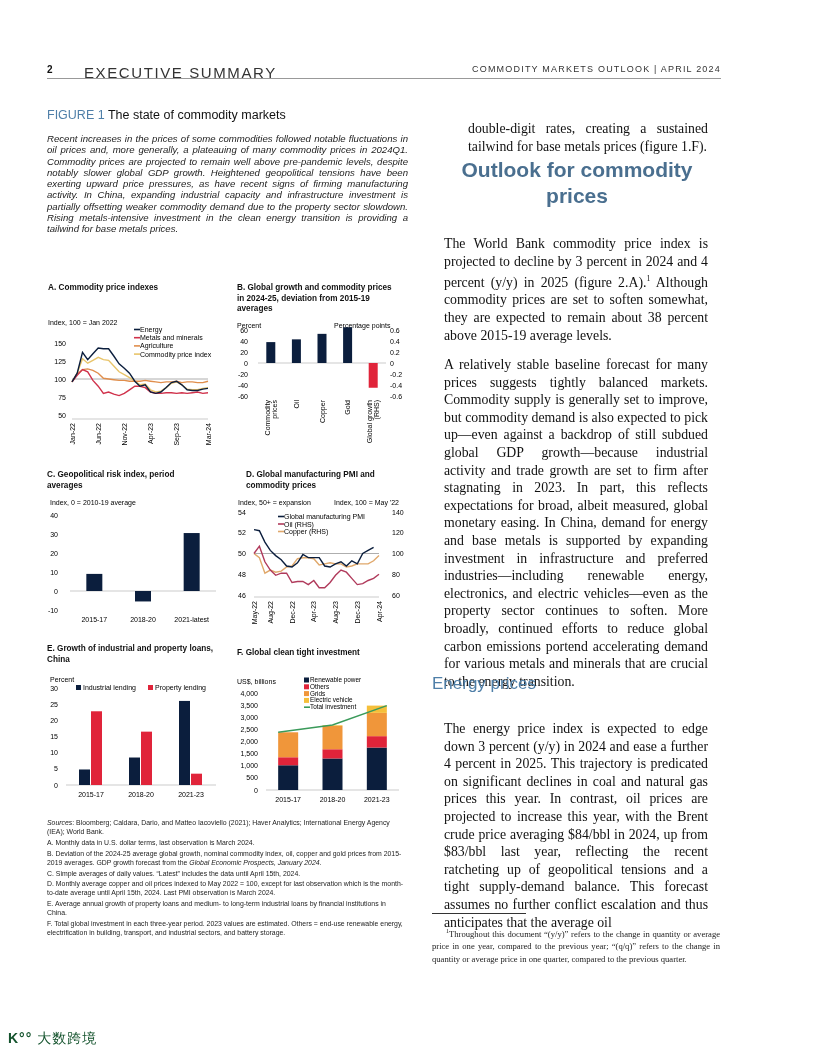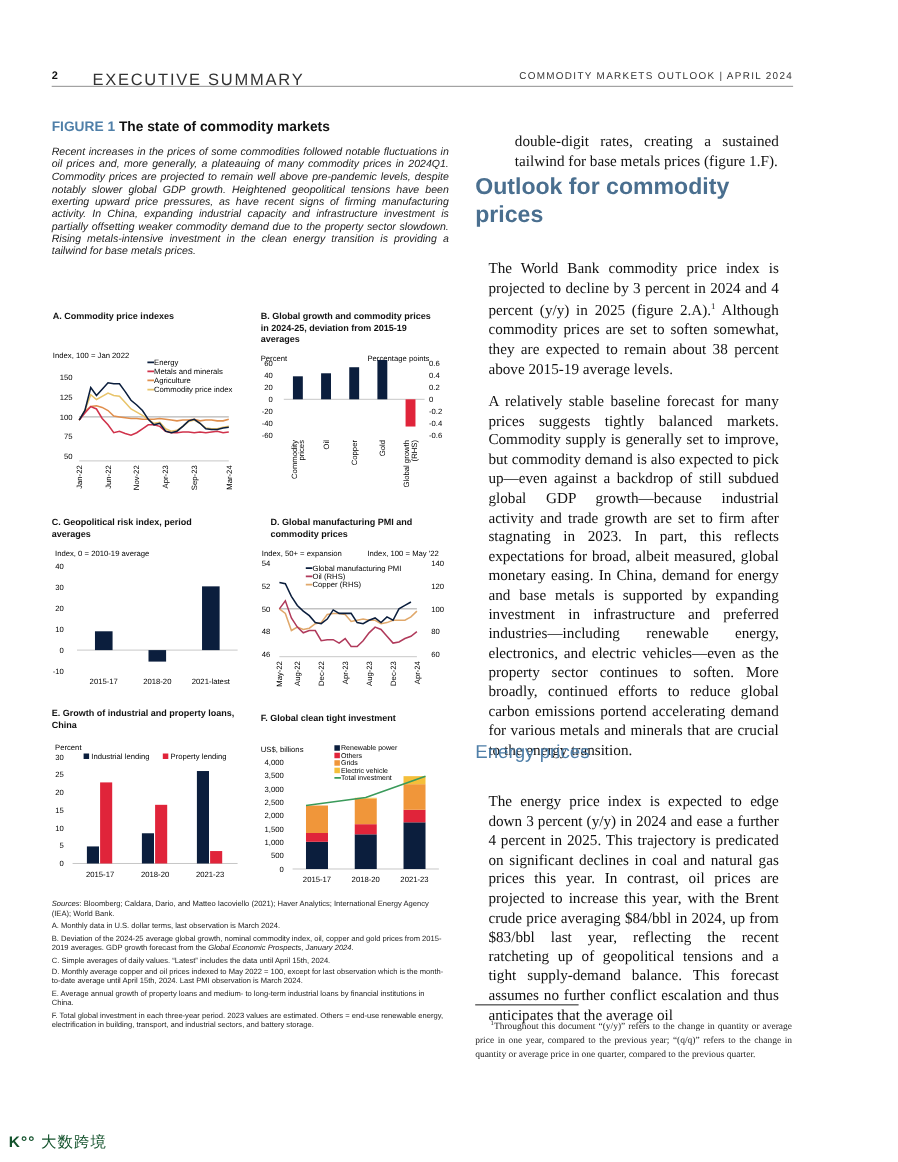--- a/index.html
+++ b/index.html
@@ -2,34 +2,34 @@
 <html><head>
 <meta charset="utf-8">
 <style>
   html, body { margin:0; padding:0; background:#fff; }
   body { width:816px; height:1056px; position:relative; overflow:hidden; font-family:"Liberation Sans", sans-serif; color:#111; }
   .hdr { position:absolute; top:64px; left:47px; width:674px; height:14px; border-bottom:1px solid #999; }
   .hdr .pg { position:absolute; left:0; top:0; font-weight:bold; font-size:10px; }
   .hdr .sec { position:absolute; left:37px; top:0; font-size:15px; letter-spacing:1.6px; color:#333; }
   .hdr .rt { position:absolute; right:0; top:0; font-size:9px; letter-spacing:1.2px; color:#333; }
 
-  .fig-title { position:absolute; left:47px; top:108px; font-size:12.5px; font-weight:bold; }
+  .fig-title { position:absolute; left:47px; top:108px; font-size:12.5px; font-weight:normal; }
   .fig-title .num { color:#4f7fa8; }
   .fig-desc { position:absolute; left:47px; top:133px; width:361px; font-size:9.6px; font-style:italic; line-height:11.3px; text-align:justify; color:#222; }
 
   .panel-title { position:absolute; font-size:8.2px; font-weight:bold; line-height:10.5px; }
   svg text { font-family:"Liberation Sans", sans-serif; }
   .chart { position:absolute; }
 
   .notes { position:absolute; left:47px; top:818px; width:360px; font-size:6.9px; line-height:9.2px; color:#222; }
   .notes p { margin:0 0 1.5px 0; }
 
   .right { position:absolute; left:432px; width:288px; font-family:"Liberation Serif", serif; font-size:13.8px; line-height:17.6px; text-align:justify; color:#111; }
   .right p { margin:12px; }
-  .h2 { position:absolute; left:432px; top:157px; width:290px; font-size:21px; font-weight:bold; line-height:26px; color:#4a6f8f; }
+  .h2 { position:absolute; left:432px; top:157px; width:290px; font-size:21px; font-weight:bold; line-height:26px; color:#4a6f8f;text-align:center; }
   .h3 { position:absolute; left:432px; top:674px; font-size:17px; color:#4f7fa8; }
   .fn-rule { position:absolute; left:432px; top:913px; width:94px; border-top:1px solid #333; }
   .fn { position:absolute; left:432px; top:925px; width:288px; font-family:"Liberation Serif", serif; font-size:8.6px; line-height:12.4px; text-align:justify; color:#222; }
   .wm { position:absolute; left:8px; top:1030px; font-size:14px; color:#14532d; letter-spacing:1px; }
 </style>
 </head>
 <body>
 
 <div class="hdr">
   <span class="pg">2</span>

